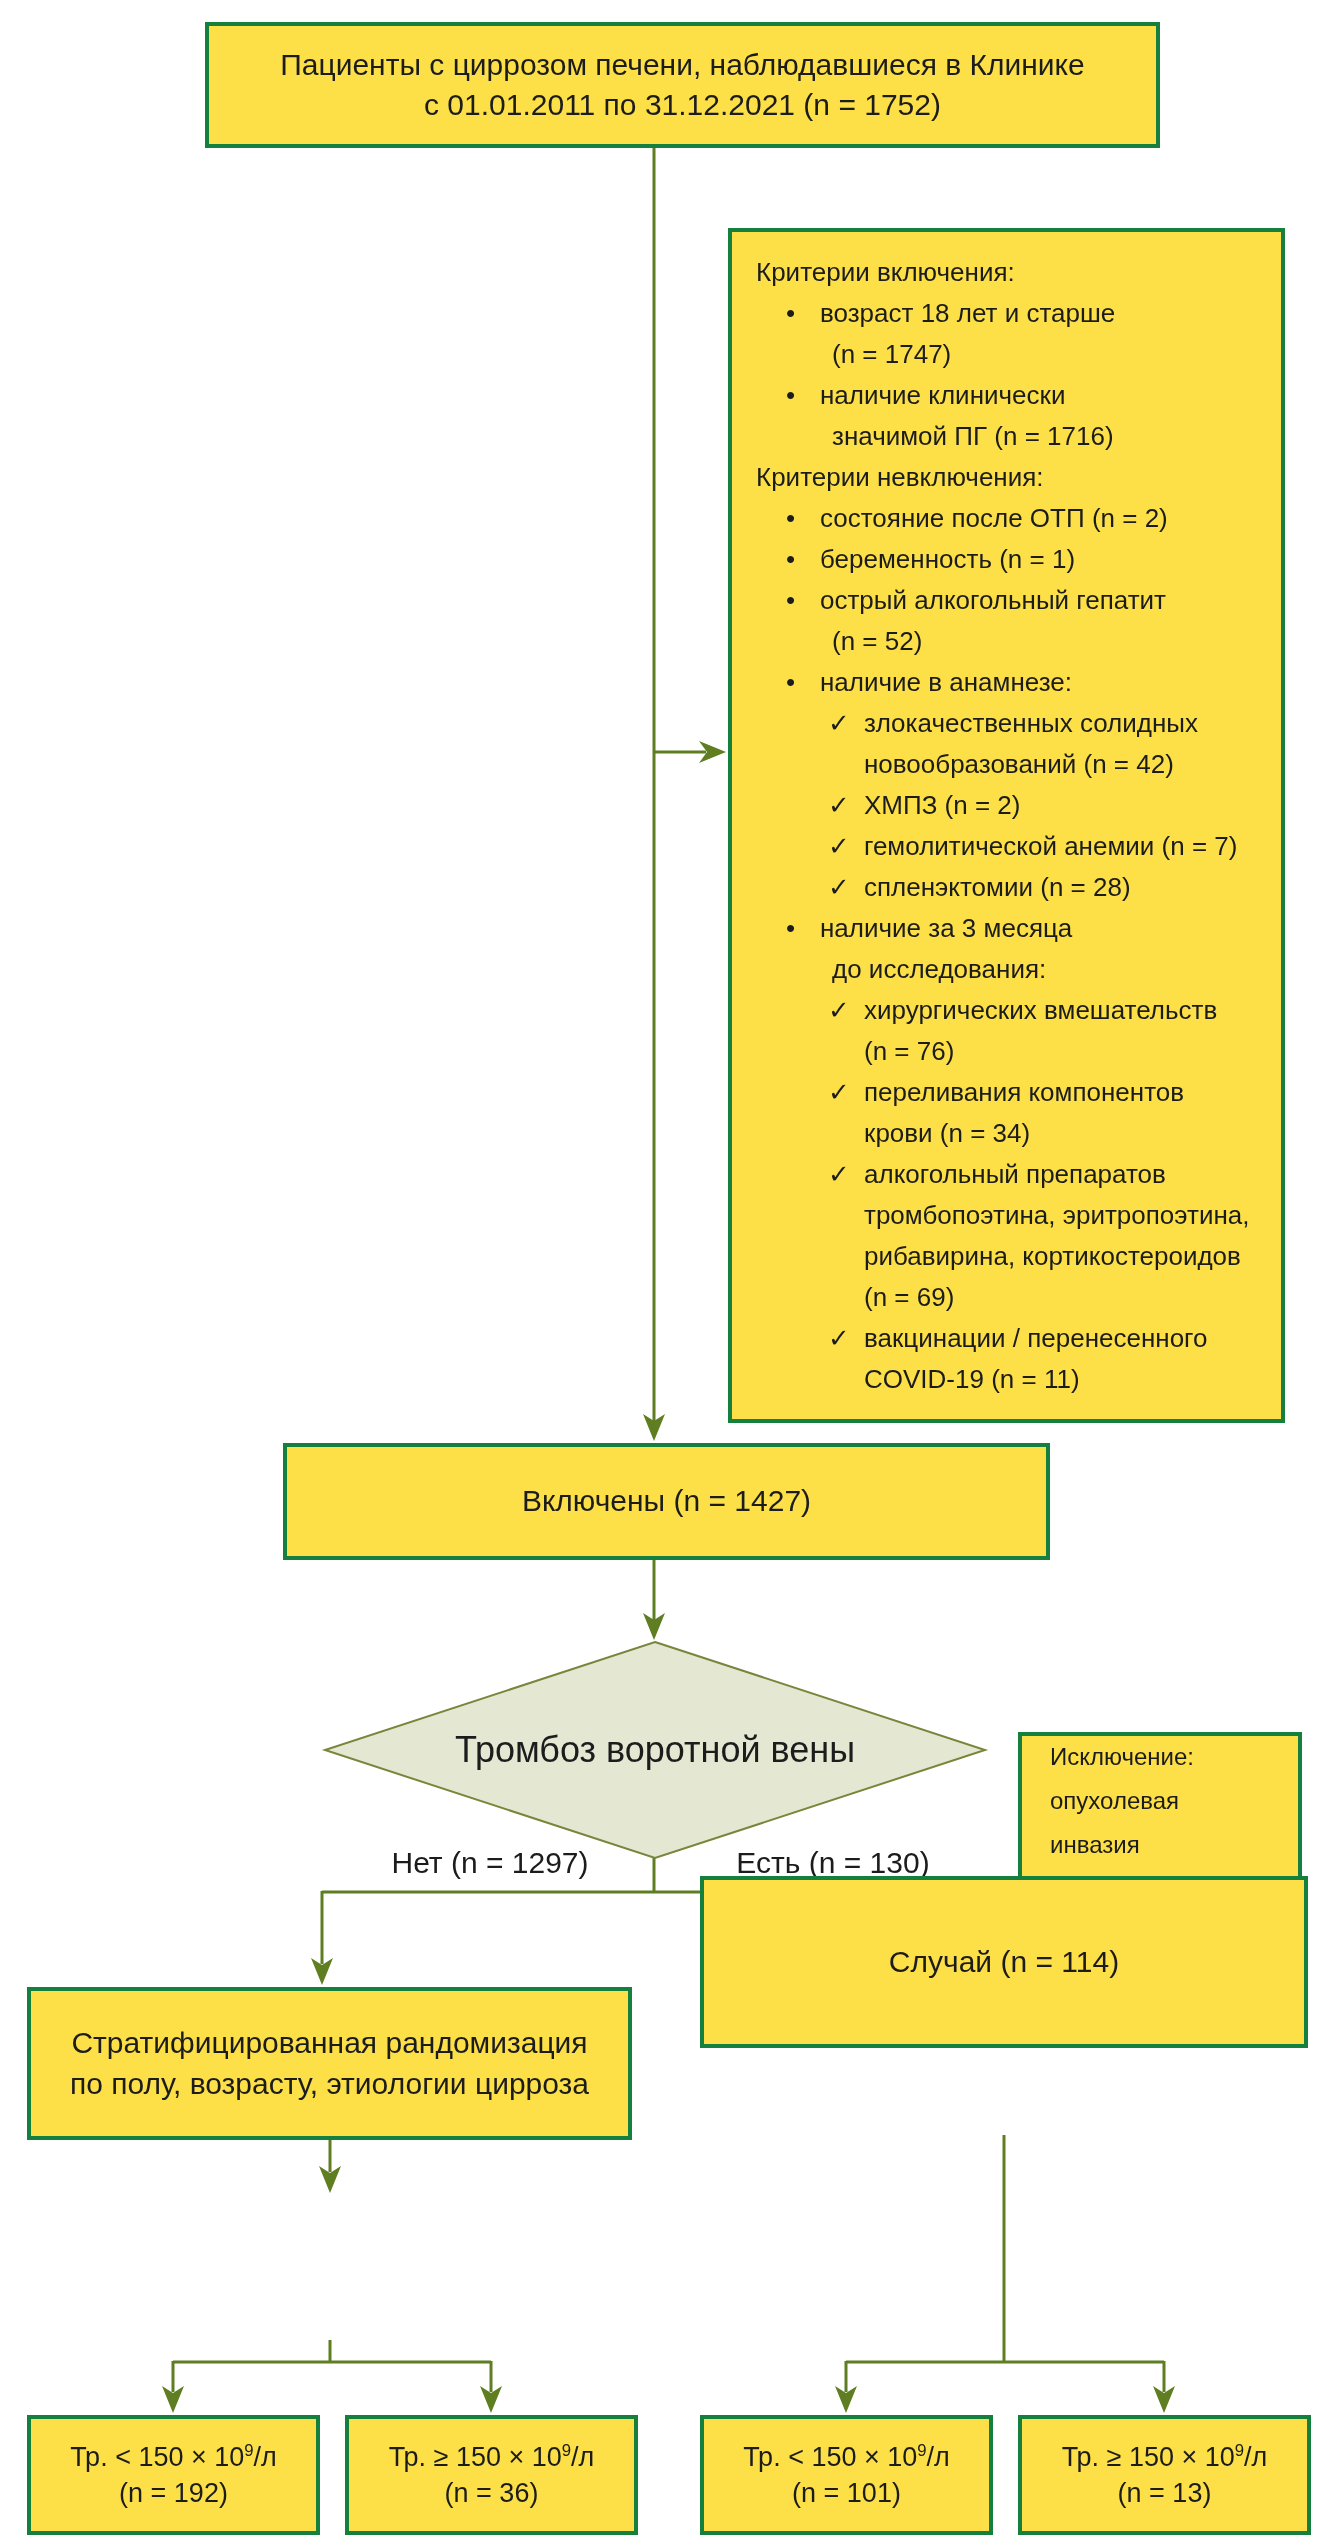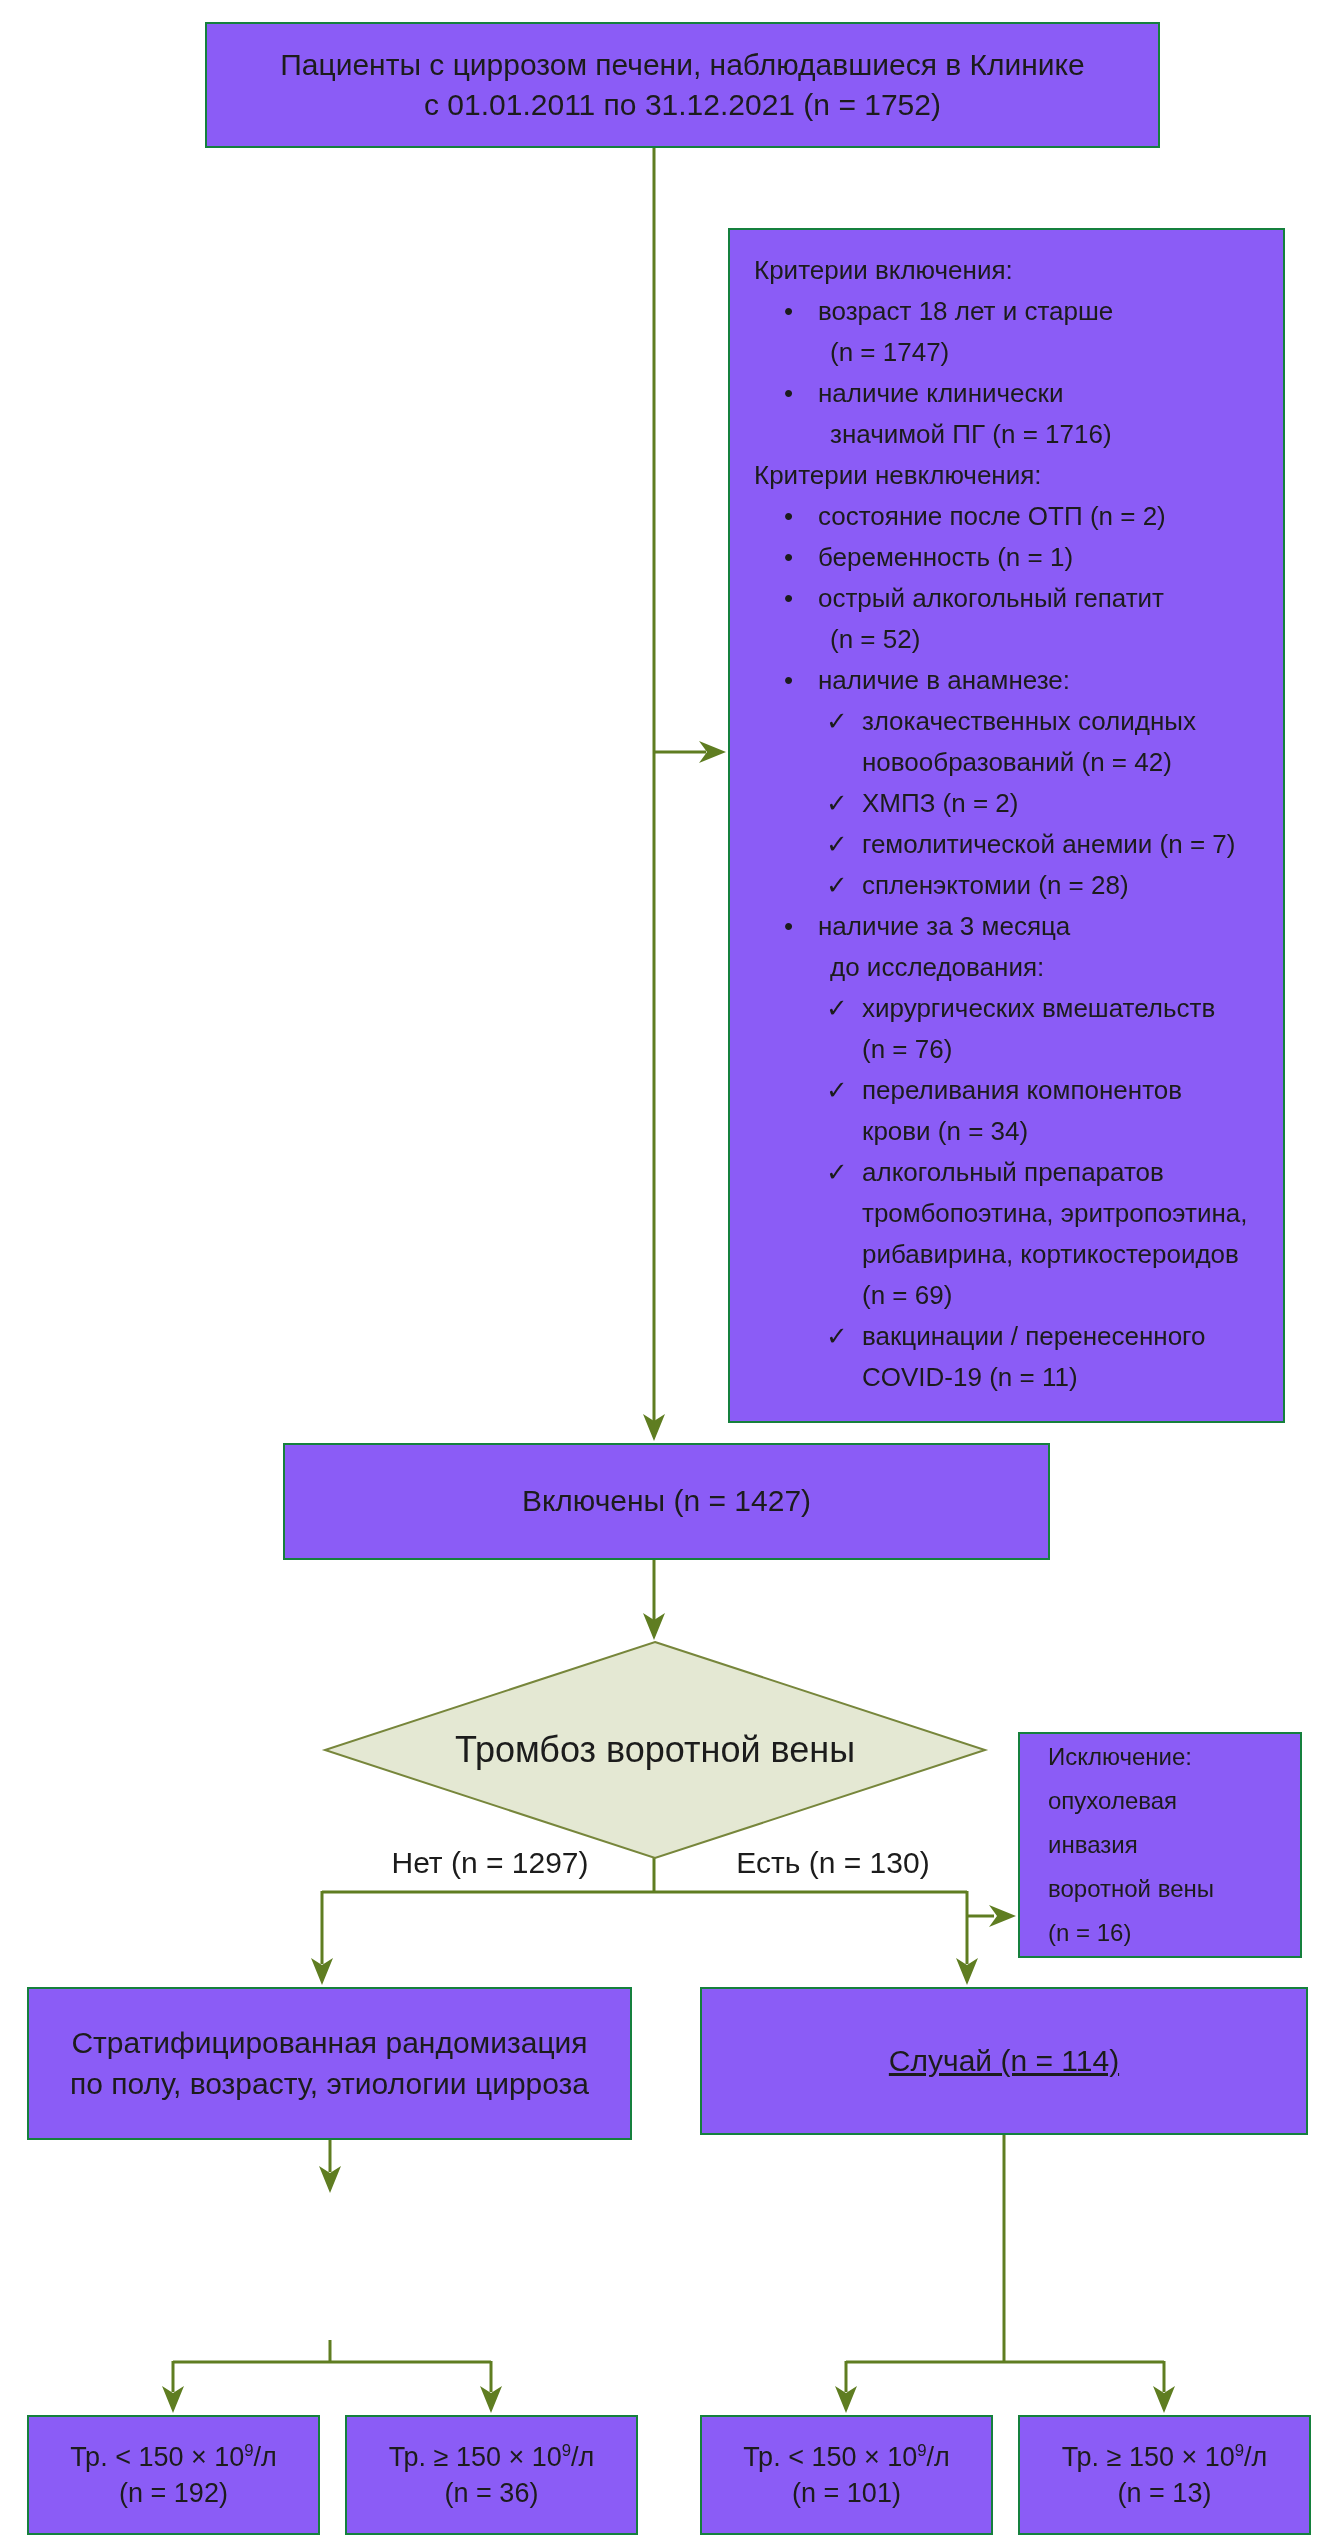--- a/index.html
+++ b/index.html
@@ -4,21 +4,21 @@
 <style>
   html,body { margin:0; padding:0; background:#ffffff; }
   .canvas {
     position:relative; width:1329px; height:2537px; background:#ffffff;
     font-family:"Liberation Sans", "DejaVu Sans", sans-serif;
     color:#1c1c1c;
   }
   svg.overlay { position:absolute; left:0; top:0; z-index:1; }
   .node {
     position:absolute; box-sizing:border-box; z-index:2;
-    background:#8b5cf6; border:2px solid #15803d;
+    background:#fde047; border:4px solid #15803d;
     display:flex; flex-direction:column; align-items:center; justify-content:center;
     text-align:center; line-height:1.35;
   }
   .f30 { font-size:30px; }
   .f27 { font-size:27px; white-space:nowrap; }
   
   .criteria {
     align-items:flex-start; justify-content:flex-start; text-align:left;
     padding:20px 14px 14px 24px; font-size:26px;
   }
@@ -208,21 +208,21 @@
     <div>инвазия</div>
     <div>воротной вены</div>
     <div>(n = 16)</div>
   </div>
 
   <div class="node f30" style="left:27px; top:1987px; width:605px; height:153px;">
     <div>Стратифицированная рандомизация</div>
     <div>по полу, возрасту, этиологии цирроза</div>
   </div>
 
-  <div class="node f30" style="left:700px; top:1987px; width:608px; height:148px;text-decoration:underline;">
+  <div class="node f30" style="left:700px; top:1876px; width:608px; height:172px;">
     <div>Случай (n = 114)</div>
   </div>
 
 
   <div class="node f27" style="left:27px; top:2415px; width:293px; height:120px;">
     <div><span>Тр. &lt; 150 × 10</span><sup>9</sup><span>/л</span></div>
     <div>(n = 192)</div>
   </div>
 
   <div class="node f27" style="left:345px; top:2415px; width:293px; height:120px;">

